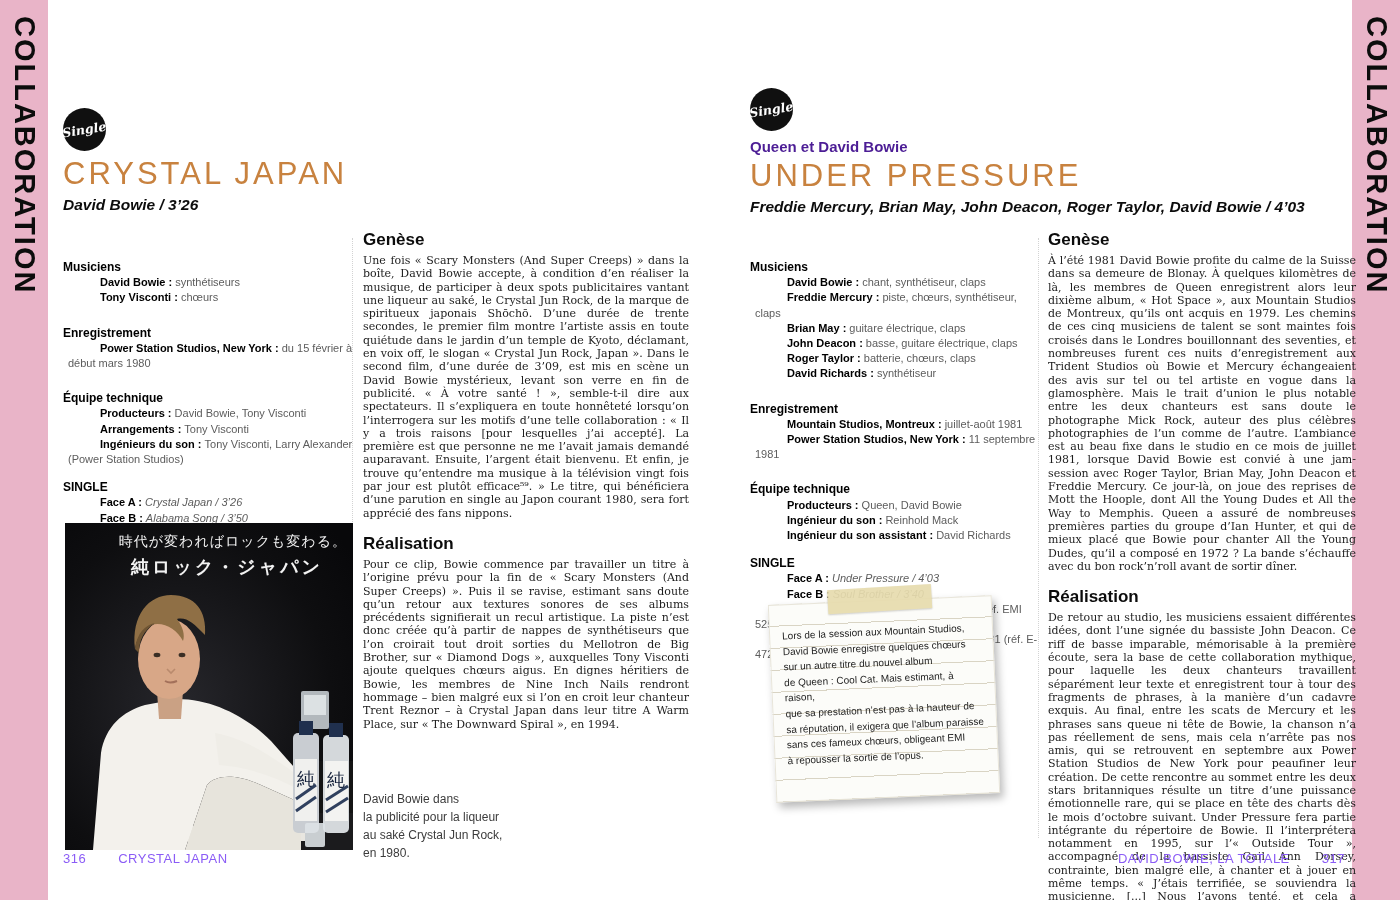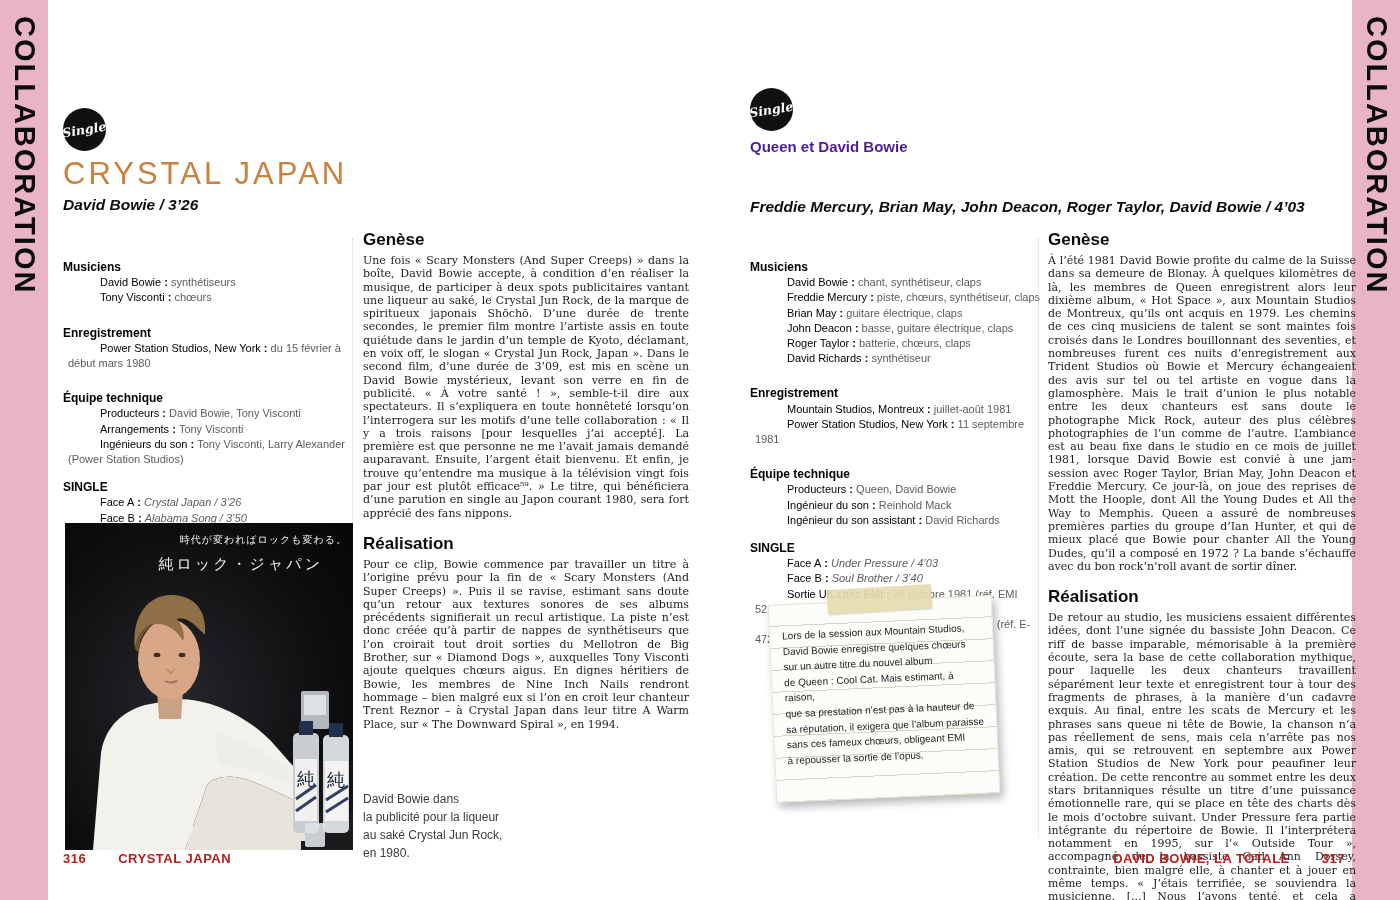--- a/index.html
+++ b/index.html
@@ -19,52 +19,52 @@
          font-size:12.5px;transform:rotate(-9deg);}
   
   .songtitle{position:absolute;font-weight:300;font-size:31px;letter-spacing:3px;
          color:#c8823f;font-family:"Liberation Sans",sans-serif;}
   .artistline{position:absolute;font-weight:700;font-size:15px;color:#4c1d95;}
   .subtitle{position:absolute;font-style:italic;font-weight:700;font-size:15.5px;color:#0c0c0c;}
   
   .icol{position:absolute;width:292px;font-size:11px;line-height:15.2px;}
   .ihead{font-weight:800;font-size:12px;color:#000;margin-top:20px;}
   .irow{padding-left:5px;color:#5c5c5c;}
-  .inm{font-weight:400;color:#000;padding-left:32px;}
+  .inm{font-weight:700;color:#000;padding-left:32px;}
   .inm::after{content:" : ";font-weight:700;color:#000;}
   .it{font-style:italic;}
   .gap{margin-top:13px;}
   
   .pcol{position:absolute;}
   .pcol h2{margin:0 0 4px 0;font-size:17px;font-weight:800;color:#0c0c0c;
            font-family:"Liberation Sans",sans-serif;}
   .pcol p{margin:0 0 14px 0;font-family:"DejaVu Serif","Liberation Serif",serif;
           font-size:11px;line-height:13.3px;text-align:justify;color:#1c1c1c;}
   .divider{position:absolute;width:0;border-left:1px dotted #d3d3d3;}
   
   .photo{position:absolute;left:65px;top:523px;width:288px;height:327px;background:#0b0b0d;
          overflow:hidden;}
   .photo .jp1{position:absolute;top:10px;left:0;right:6px;text-align:right;color:#f2f2f2;
-         font-family:"DejaVu Serif",serif;font-size:10px;letter-spacing:1px;}
+         font-family:"DejaVu Serif",serif;font-size:14px;letter-spacing:1px;}
   .photo .jp2{position:absolute;top:32px;left:0;right:30px;text-align:right;color:#f2f2f2;
-         font-family:"DejaVu Serif",serif;font-size:15px;font-weight:400;letter-spacing:3px;}
+         font-family:"DejaVu Serif",serif;font-size:18px;font-weight:700;letter-spacing:3px;}
   .photo svg{position:absolute;left:0;top:0;}
   .caption{position:absolute;font-size:12px;line-height:18px;color:#3c3c3c;
            white-space:pre-line;}
   
   .note{position:absolute;left:772px;top:600px;width:224px;height:198px;
         background:#fcfcf9;transform:rotate(-2.5deg);
         box-shadow:3px 5px 8px rgba(0,0,0,0.28), 0 0 0 1px #e8e5da inset;
         background-image:repeating-linear-gradient(to bottom,transparent 0 21px,#d9d4c4 21px 22px);}
   .note .tape{position:absolute;left:60px;top:-13px;width:104px;height:24px;background:#e7dcae;
         opacity:.92;transform:rotate(-1deg);box-shadow:0 1px 2px rgba(0,0,0,.2);}
   .note .ntext{position:absolute;left:13px;top:24px;width:200px;font-size:10px;line-height:15.6px;
         color:#1d1d1d;white-space:pre-line;}
   
-  .footer{position:absolute;top:851px;font-weight:700;font-size:13px;letter-spacing:.5px;color:#b91c1c;}
+  .footer{position:absolute;top:851px;font-weight:400;font-size:13px;letter-spacing:.5px;color:#8b5cf6;}
   .footer .num{margin:0 16px;}
 </style>
 </head>
 <body>
 
 <div class="spread">
 
   <div class="tab tab-left">
     <div class="vtext">COLLABORATION</div>
   </div>
@@ -170,20 +170,21 @@
 en 1980.</div>
 
   <div class="footer" style="left:63px;">
     <span>316</span><span class="num"></span><span>CRYSTAL JAPAN</span>
   </div>
 
   <div class="badge" style="left:750px;top:88px;">
     <span>Single</span>
   </div>
   <div class="artistline" style="left:750px;top:138px;">Queen et David Bowie</div>
+  <div class="songtitle" style="left:750px;top:158px;">UNDER PRESSURE</div>
   <div class="subtitle" style="left:750px;top:198px;">Freddie Mercury, Brian May, John Deacon, Roger Taylor, David Bowie / 4’03</div>
 
   <div class="icol" style="left:750px;top:240px;">
     <div class="ihead">Musiciens</div>
     <div class="irow"><span class="inm">David Bowie</span><span>chant, synthétiseur, claps</span></div>
     <div class="irow"><span class="inm">Freddie Mercury</span><span>piste, chœurs, synthétiseur, claps</span></div>
     <div class="irow"><span class="inm">Brian May</span><span>guitare électrique, claps</span></div>
     <div class="irow"><span class="inm">John Deacon</span><span>basse, guitare électrique, claps</span></div>
     <div class="irow"><span class="inm">Roger Taylor</span><span>batterie, chœurs, claps</span></div>
     <div class="irow"><span class="inm">David Richards</span><span>synthétiseur</span></div>

